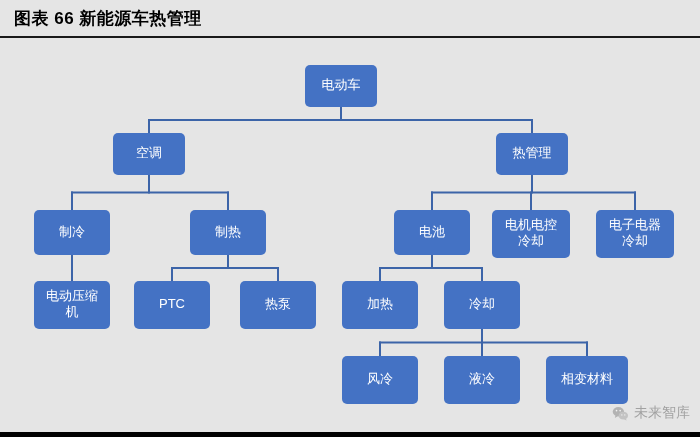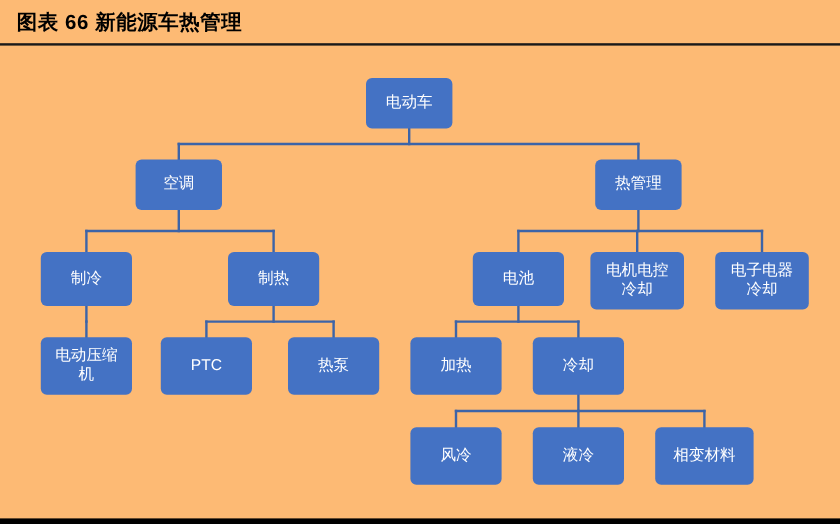--- a/index.html
+++ b/index.html
@@ -7,21 +7,21 @@
     padding: 0;
     background: #ffffff;
   }
   body {
     font-family: "Liberation Sans", "DejaVu Sans", sans-serif;
   }
   #page {
     position: relative;
     width: 700px;
     height: 437px;
-    background: #fdba74;
+    background: #e5e5e5;
     overflow: hidden;
     box-sizing: border-box;
     border-bottom: 5px solid #000000;
   }
   #title-bar {
     position: absolute;
     left: 0;
     top: 0;
     width: 700px;
     height: 38px;
@@ -194,14 +194,27 @@
             <text class="node-label" x="482" y="342" fill="#ffffff"><tspan x="482">液冷</tspan></text>
           </g>
           <g>
             <rect class="node-rect" x="546" y="318" width="82" height="48" rx="5" ry="5" fill="#4472C4"></rect>
             <text class="node-label" x="587" y="342" fill="#ffffff"><tspan x="587">相变材料</tspan></text>
           </g>
         </g>
     </svg>
   </div>
 
+  <div id="watermark">
+    <svg class="wm-icon" viewBox="0 0 24 24">
+      <ellipse cx="9" cy="9.5" rx="8" ry="6.6" fill="#8c8c8c"></ellipse>
+      <polygon points="5,14 4,18.2 8,16" fill="#8c8c8c"></polygon>
+      <circle cx="6.4" cy="8" r="1.15" fill="#ffffff"></circle>
+      <circle cx="11.5" cy="8" r="1.15" fill="#ffffff"></circle>
+      <ellipse cx="16" cy="15" rx="6.6" ry="5.5" fill="#a8a8a8"></ellipse>
+      <polygon points="19.5,18.6 20.6,22 17,20.4" fill="#a8a8a8"></polygon>
+      <circle cx="13.9" cy="14" r="0.95" fill="#ffffff"></circle>
+      <circle cx="18.1" cy="14" r="0.95" fill="#ffffff"></circle>
+    </svg>
+    <span class="wm-text">未来智库</span>
+  </div>
 
 </div>
 
 </body></html>

